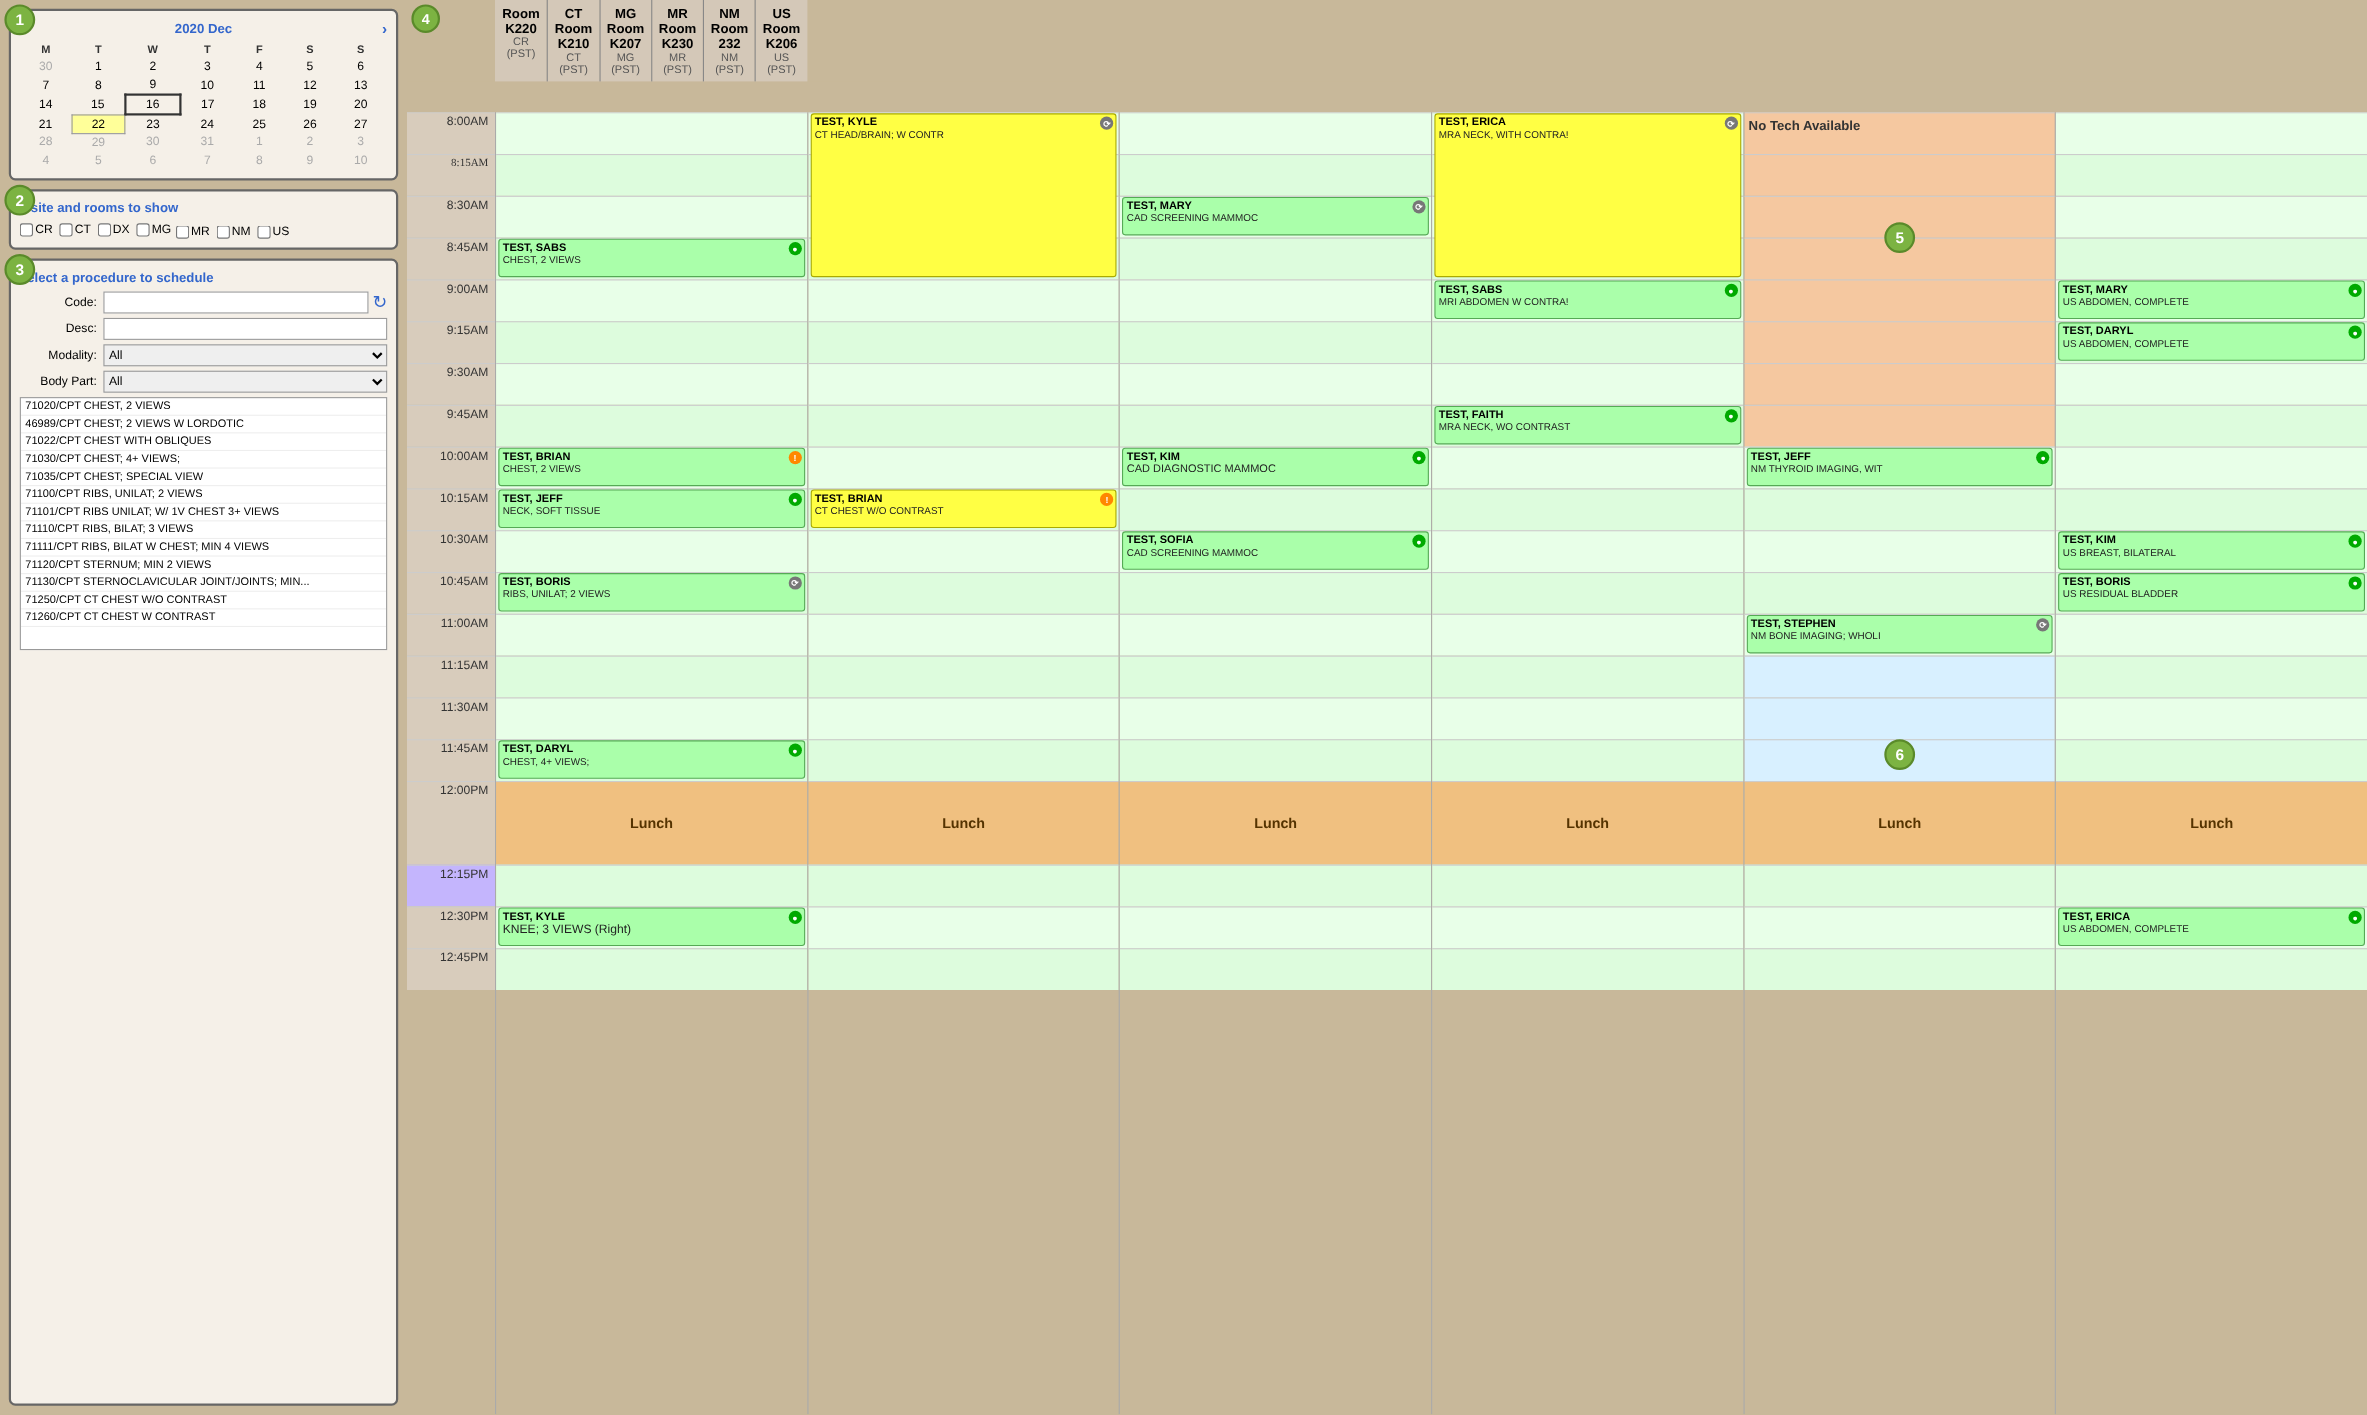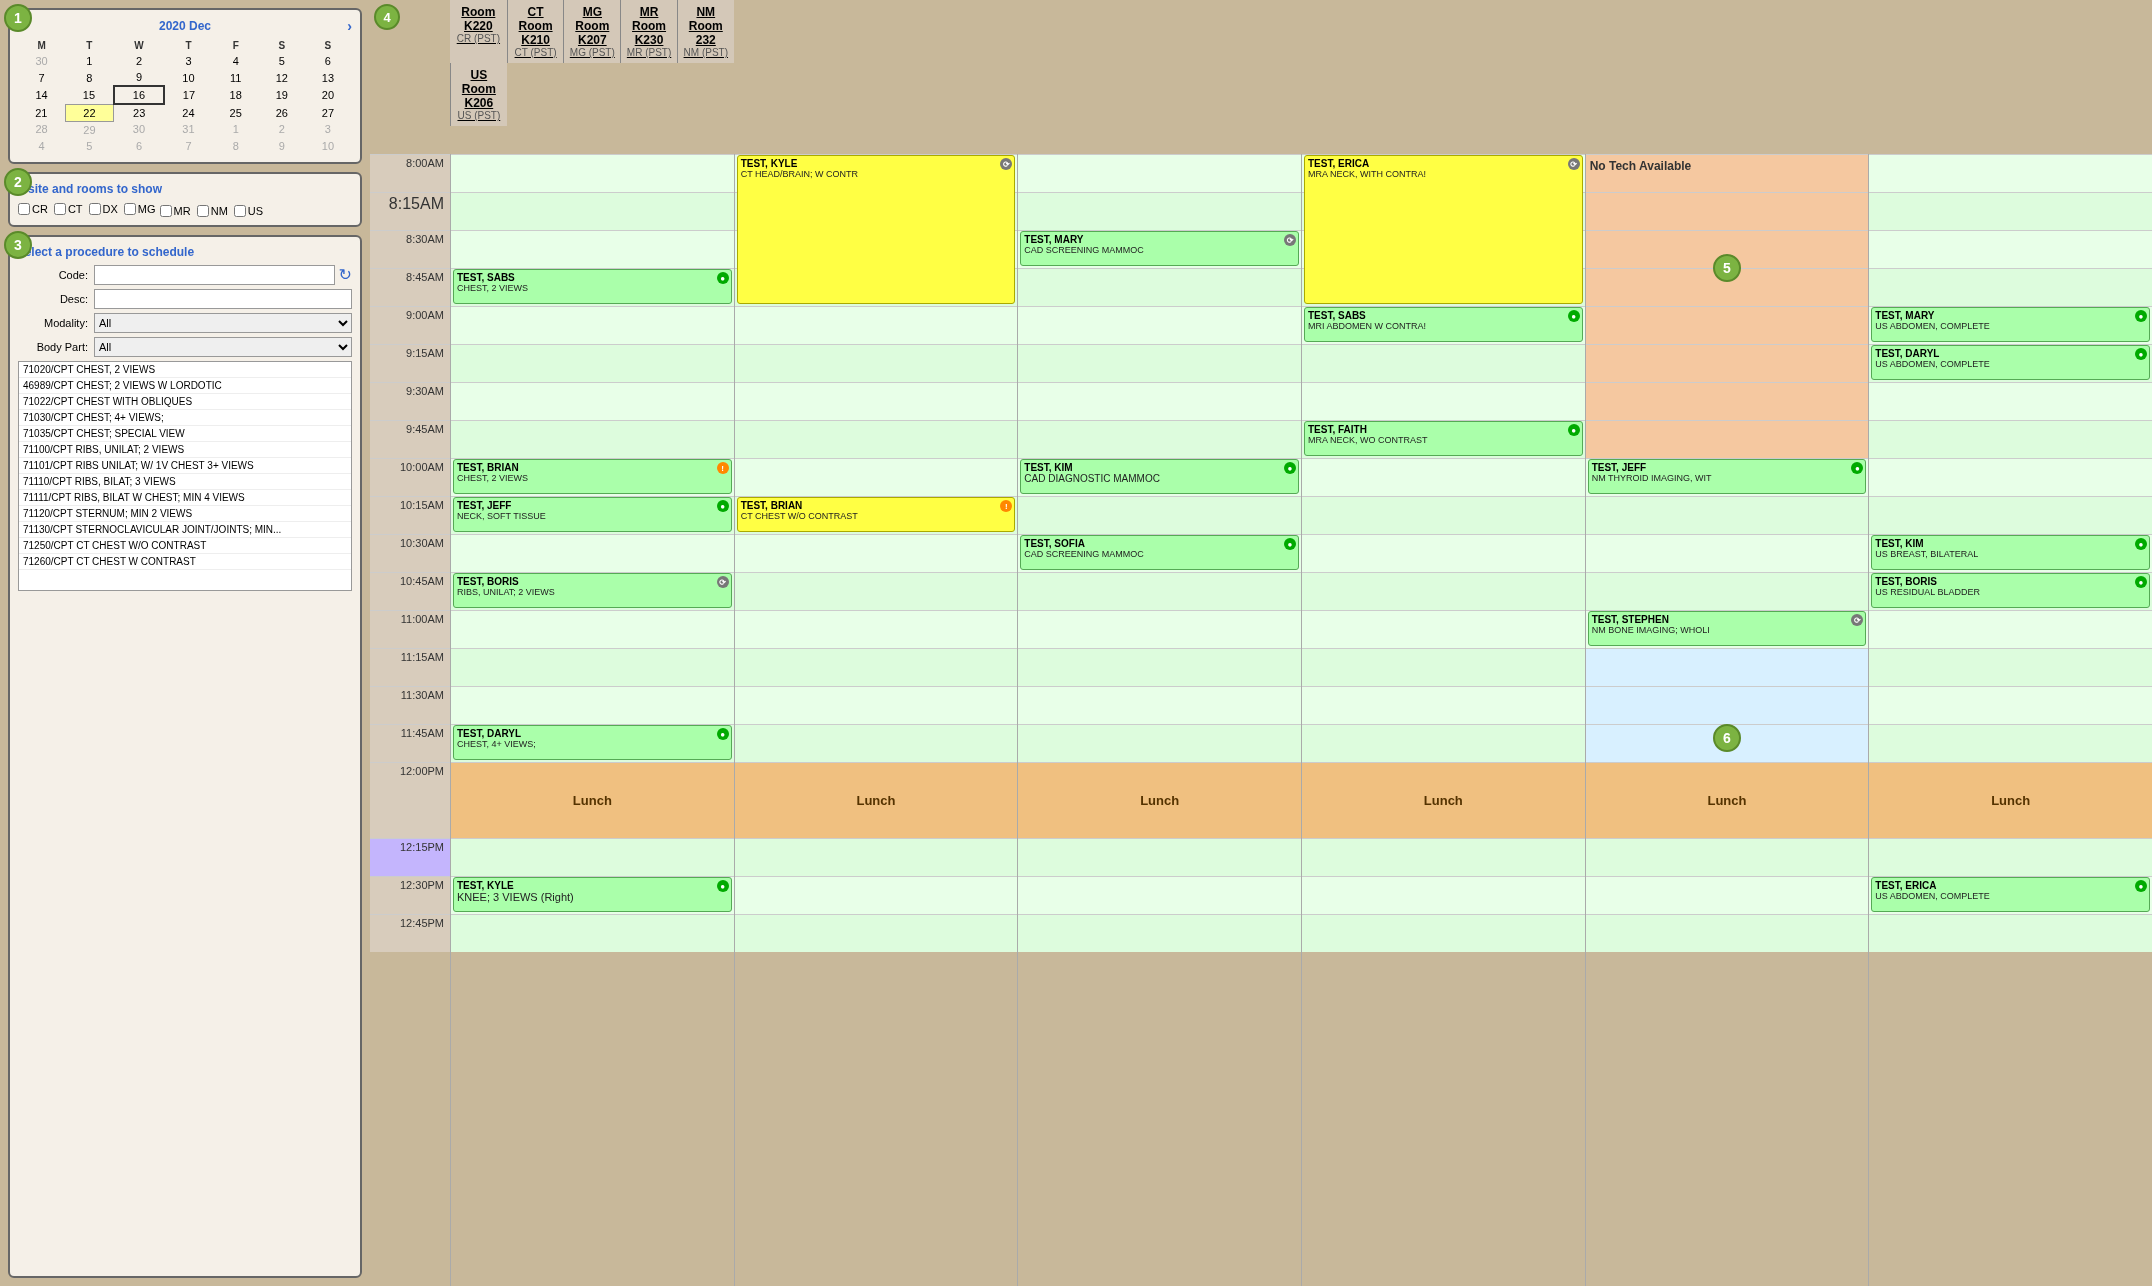--- a/index.html
+++ b/index.html
@@ -192,21 +192,21 @@
   </div>
 
 </div>
 
 <div style="flex:1; display:flex; flex-direction:column; overflow:hidden; position:relative;">
 
   <div class="room-headers" id="room-headers-row" style="position:relative;">
     <div style="width:80px; background:#c8b89a; position:relative;">
       <div class="circle-badge top-badge" style="top:4px; left:4px; position:absolute; width:26px; height:26px; border-radius:50%; background:#7cb342; color:white; font-weight:bold; font-size:13px; display:flex; align-items:center; justify-content:center; border:2px solid #5a8a2a; z-index:30;">4</div>
     </div>
-    <div id="room-header-cols" style="flex:1; display:grid; grid-template-columns: repeat(5,1fr); text-decoration: underline;">
+    <div id="room-header-cols" style="flex:1; display:grid; grid-template-columns: repeat(6,1fr);">
         <div class="room-hdr">
           <div class="rname">Room K220</div>
           <div class="rmod">CR (PST)</div>
         </div>
         <div class="room-hdr">
           <div class="rname">CT Room K210</div>
           <div class="rmod">CT (PST)</div>
         </div>
         <div class="room-hdr">
           <div class="rname">MG Room K207</div>
@@ -224,21 +224,21 @@
           <div class="rname">US Room K206</div>
           <div class="rmod">US (PST)</div>
         </div>
       </div>
   </div>
 
   <div style="flex:1; overflow-y:scroll; display:flex;margin-top:28px;">
 
     <div style="width:80px; flex-shrink:0;" id="time-col">
         <div style="height: 38px; display: flex; align-items: flex-start; justify-content: flex-end; padding-right: 6px; padding-top: 2px; font-size: 11px; color: rgb(51, 51, 51); border-top: 1px solid rgb(204, 204, 204); background: rgb(216, 204, 188);">8:00AM</div>
-        <div style="height: 38px; display: flex; align-items: flex-start; justify-content: flex-end; padding-right: 6px; padding-top: 2px; font-size: 16px; color: rgb(51, 51, 51); border-top: 1px solid rgb(204, 204, 204); background: rgb(216, 204, 188);">8:15AM</div>
+        <div style="height: 38px; display: flex; align-items: flex-start; justify-content: flex-end; padding-right: 6px; padding-top: 2px; font-size: 10px; color: rgb(51, 51, 51); border-top: 1px solid rgb(204, 204, 204); background: rgb(216, 204, 188); font-family: Liberation Serif, serif;">8:15AM</div>
         <div style="height: 38px; display: flex; align-items: flex-start; justify-content: flex-end; padding-right: 6px; padding-top: 2px; font-size: 11px; color: rgb(51, 51, 51); border-top: 1px solid rgb(204, 204, 204); background: rgb(216, 204, 188);">8:30AM</div>
         <div style="height: 38px; display: flex; align-items: flex-start; justify-content: flex-end; padding-right: 6px; padding-top: 2px; font-size: 11px; color: rgb(51, 51, 51); border-top: 1px solid rgb(204, 204, 204); background: rgb(216, 204, 188);">8:45AM</div>
         <div style="height: 38px; display: flex; align-items: flex-start; justify-content: flex-end; padding-right: 6px; padding-top: 2px; font-size: 11px; color: rgb(51, 51, 51); border-top: 1px solid rgb(204, 204, 204); background: rgb(216, 204, 188);">9:00AM</div>
         <div style="height: 38px; display: flex; align-items: flex-start; justify-content: flex-end; padding-right: 6px; padding-top: 2px; font-size: 11px; color: rgb(51, 51, 51); border-top: 1px solid rgb(204, 204, 204); background: rgb(216, 204, 188);">9:15AM</div>
         <div style="height: 38px; display: flex; align-items: flex-start; justify-content: flex-end; padding-right: 6px; padding-top: 2px; font-size: 11px; color: rgb(51, 51, 51); border-top: 1px solid rgb(204, 204, 204); background: rgb(216, 204, 188);">9:30AM</div>
         <div style="height: 38px; display: flex; align-items: flex-start; justify-content: flex-end; padding-right: 6px; padding-top: 2px; font-size: 11px; color: rgb(51, 51, 51); border-top: 1px solid rgb(204, 204, 204); background: rgb(216, 204, 188);">9:45AM</div>
         <div style="height: 38px; display: flex; align-items: flex-start; justify-content: flex-end; padding-right: 6px; padding-top: 2px; font-size: 11px; color: rgb(51, 51, 51); border-top: 1px solid rgb(204, 204, 204); background: rgb(216, 204, 188);">10:00AM</div>
         <div style="height: 38px; display: flex; align-items: flex-start; justify-content: flex-end; padding-right: 6px; padding-top: 2px; font-size: 11px; color: rgb(51, 51, 51); border-top: 1px solid rgb(204, 204, 204); background: rgb(216, 204, 188);">10:15AM</div>
         <div style="height: 38px; display: flex; align-items: flex-start; justify-content: flex-end; padding-right: 6px; padding-top: 2px; font-size: 11px; color: rgb(51, 51, 51); border-top: 1px solid rgb(204, 204, 204); background: rgb(216, 204, 188);">10:30AM</div>
         <div style="height: 38px; display: flex; align-items: flex-start; justify-content: flex-end; padding-right: 6px; padding-top: 2px; font-size: 11px; color: rgb(51, 51, 51); border-top: 1px solid rgb(204, 204, 204); background: rgb(216, 204, 188);">10:45AM</div>

